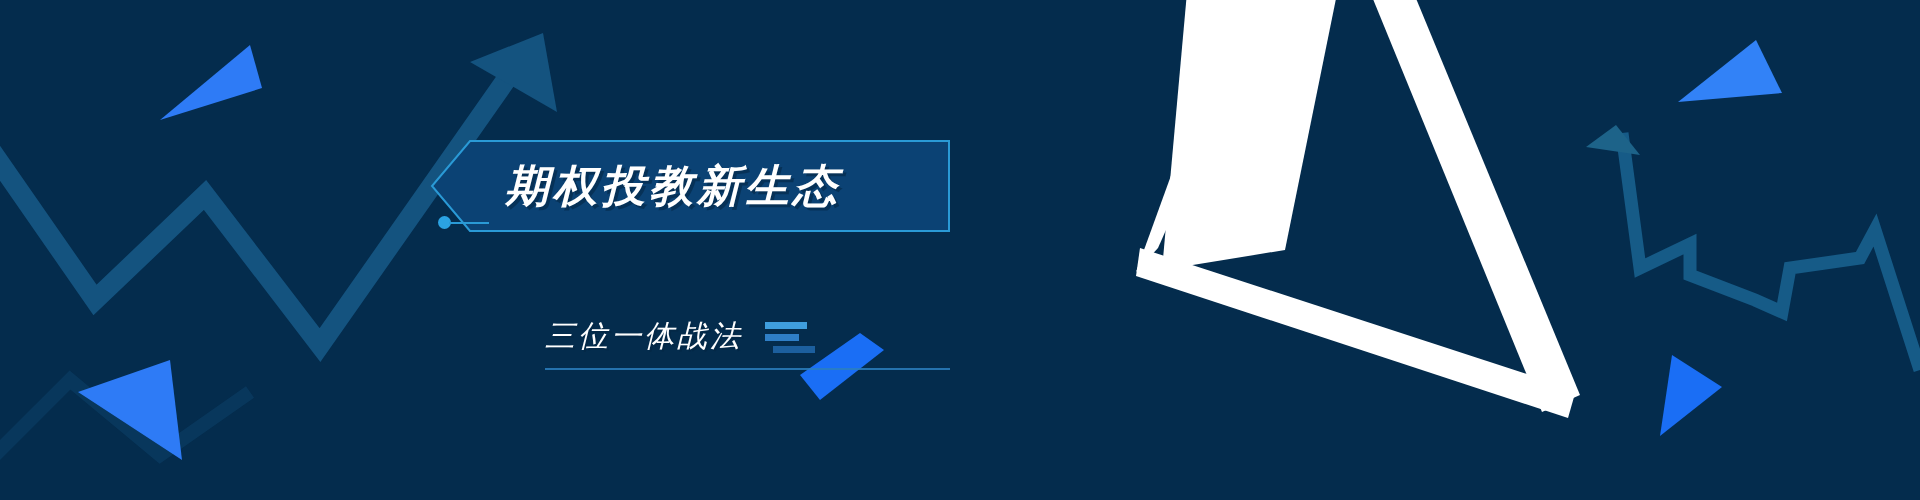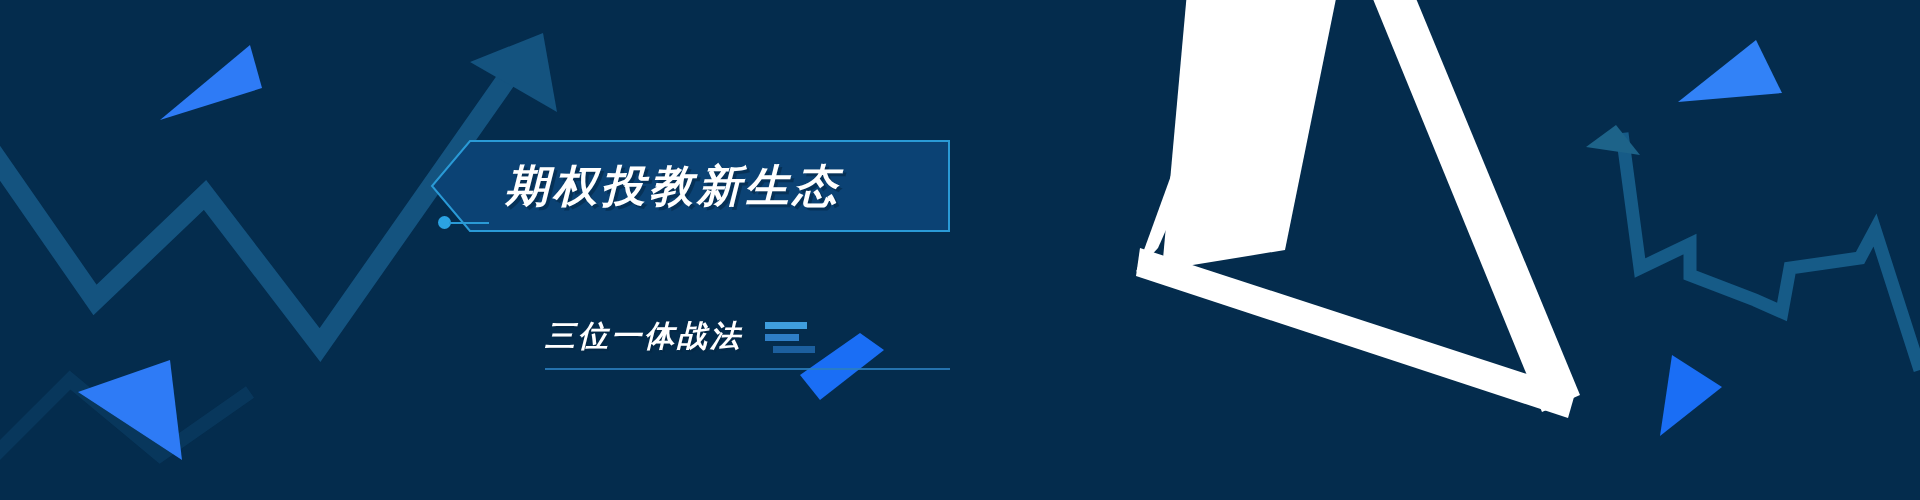--- a/index.html
+++ b/index.html
@@ -37,21 +37,21 @@
     position:absolute; left:438px; top:216px;
     width:13px; height:13px; border-radius:50%;
     background:#2ba3e3;
   }
 
   #subtitle-row{
     position:absolute; left:545px; top:316px;
     display:flex; align-items:center; gap:22px;
   }
   #subtitle-text{
-    font-size:30px; font-weight:bold; font-style:italic;
+    font-size:30px; font-weight:normal; font-style:italic;
     letter-spacing:3px; color:#ffffff; white-space:nowrap;
     text-shadow: 2px 2px 0 rgba(3,36,63,.5);
   }
   #subtitle-bars{ display:flex; flex-direction:column; gap:5px; width:42px; padding-top:2px; }
   #subtitle-bars i{ display:block; height:7px; background:#2f7fc7; }
   #subtitle-bars i:nth-child(1){ width:42px; background:#3f9ede; }
   #subtitle-bars i:nth-child(2){ width:34px; background:#2f7fc7; }
   #subtitle-bars i:nth-child(3){ width:42px; background:#1c5f9e; margin-left:8px; }
 
   #subtitle-rule{

